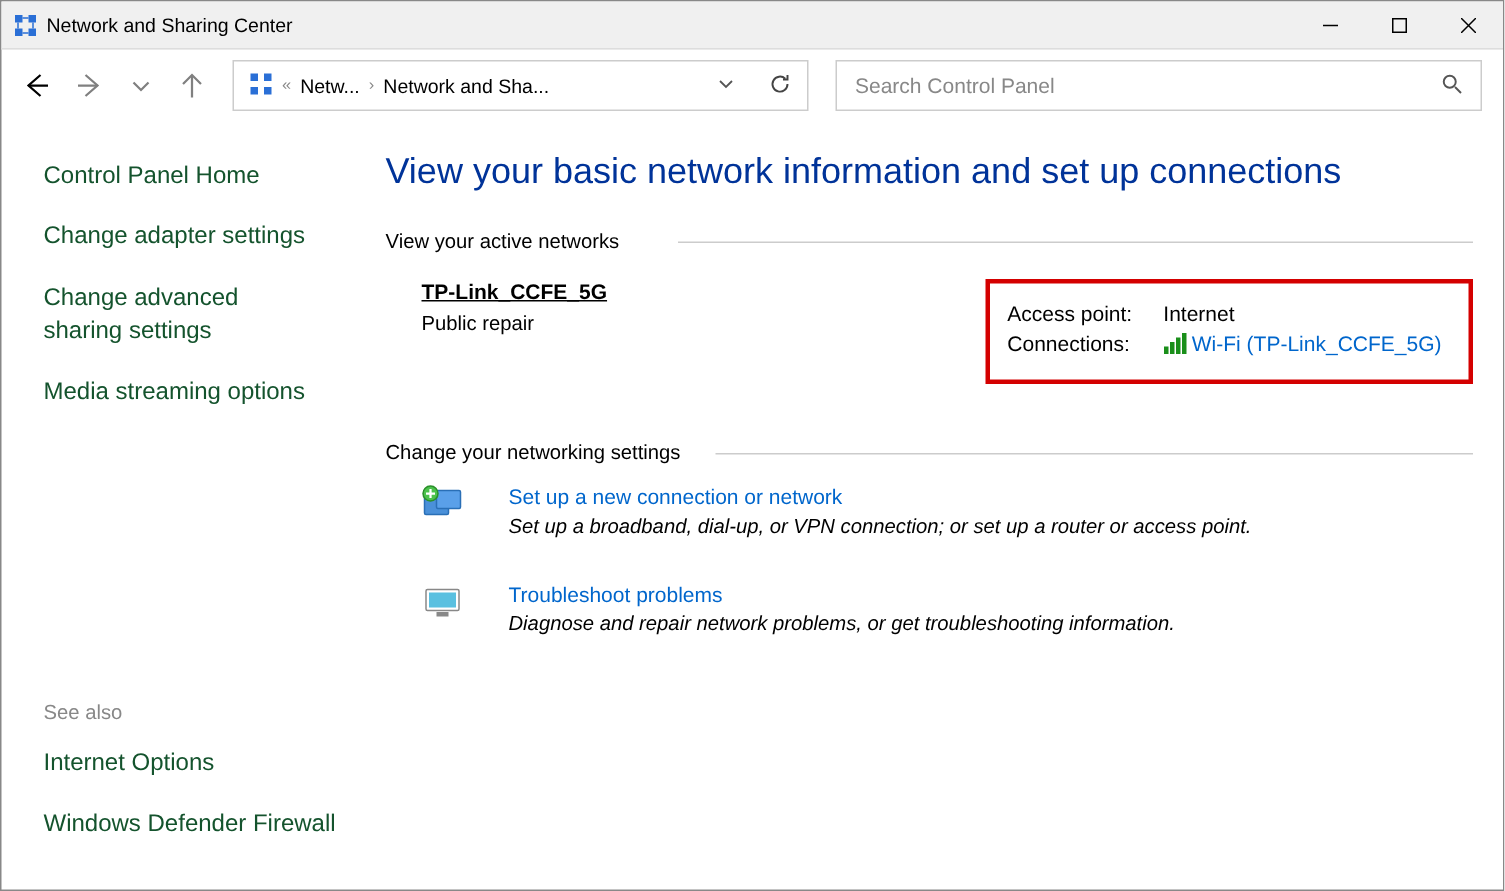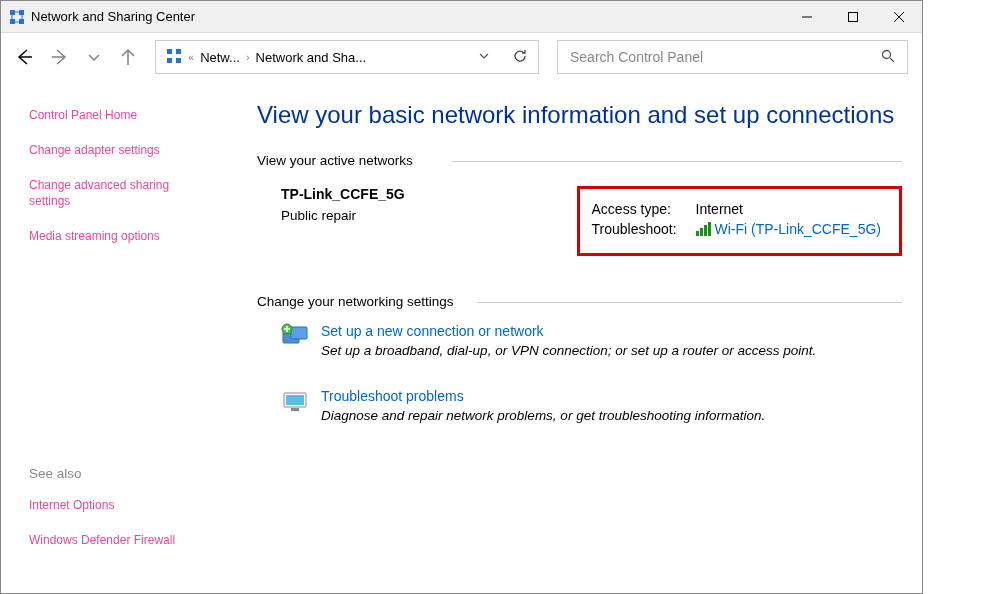--- a/index.html
+++ b/index.html
@@ -1,17 +1,17 @@
 <!DOCTYPE html>
 <html><head>
 <meta charset="utf-8">
 <style>
   * { box-sizing: border-box; margin: 0; padding: 0; }
   body { font-family: "Segoe UI", Tahoma, sans-serif; font-size: 13px; color: #000; background: #fff; width: 1003px; }
-  .window { border: 1px solid #888; width: 923px; height: 594px; display: flex; flex-direction: column; background: #fff; }
+  .window { border: 1px solid #888; width: 1003px; height: 594px; display: flex; flex-direction: column; background: #fff; }
   .titlebar { height: 32px; background: #f0f0f0; display: flex; align-items: center; padding-left: 8px; border-bottom: 1px solid #ddd; }
   .titlebar-icon svg { display: block; }
   .title-text { margin-left: 6px; font-size: 13px; }
   .win-controls { margin-left: auto; display: flex; }
   .win-btn { width: 46px; height: 32px; display: flex; align-items: center; justify-content: center; cursor: pointer; }
   .win-btn svg { width: 10px; height: 10px; }
   
   .toolbar { height: 48px; display: flex; align-items: center; padding: 0 14px; gap: 18px; }
   .nav-arrows { display: flex; gap: 18px; align-items: center; }
   .nav-arrow { color: #808080; cursor: pointer; display: flex; }
@@ -23,45 +23,45 @@
   .addressbar .chev { margin-left: auto; color: #555; }
   .addressbar .refresh { margin-left: 16px; color: #444; }
   
   .searchbar { flex: 1; height: 34px; border: 1px solid #ccc; display: flex; align-items: center; padding: 0 12px; color: #777; justify-content: flex-end; }
   .searchbar input { border: none; outline: none; flex: 1; font-size: 14px; color: #333; }
   .searchbar input::placeholder { color: #888; }
   .search-icon { color: #555; }
 
   .body { flex: 1; display: flex; }
   .sidebar { width: 256px; padding: 26px 0 0 28px; display: flex; flex-direction: column; }
-  .sidebar a { color: #ec4899; text-decoration: none; font-size: 12px; margin-bottom: 18px; line-height: 1.4; display: block; cursor: pointer; }
+  .sidebar a { color: #14532d; text-decoration: none; font-size: 16px; margin-bottom: 18px; line-height: 1.4; display: block; cursor: pointer; }
   .sidebar .multiline { max-width: 180px; }
-  .see-also { margin-top: auto; padding-bottom: 26px; }
+  .see-also { margin-top: auto; padding-bottom: 14px; }
   .see-also-label { color: #888; font-size: 13.5px; margin-bottom: 16px; display: block; }
 
   .main { flex: 1; padding: 20px 20px 0 0; }
   .page-title { color: #003399; font-size: 24px; font-weight: 400; margin-bottom: 24px; }
   .section-header { font-size: 13.5px; color: #000; margin-bottom: 6px; position: relative; }
   .section-header::after { content: ""; position: absolute; left: 195px; right: 0; top: 50%; border-top: 1px solid #ccc; }
   .section-header.long::after { left: 220px; }
   
   .active-net-row { display: flex; margin-top: 18px; margin-bottom: 38px; }
   .net-left { padding-left: 24px; }
-  .net-name { font-weight: bold; font-size: 14px; margin-bottom: 6px; }
+  .net-name { font-weight: bold; font-size: 14px; margin-bottom: 6px; text-decoration: underline; }
   .net-type { font-size: 13.5px; }
   .net-right { margin-left: auto; border: 3px solid #d40000; padding: 12px 18px 12px 12px; min-width: 290px; }
   .net-right-row { display: flex; font-size: 14px; margin-bottom: 4px; align-items: center; }
   .net-right-row .label { width: 104px; }
   .wifi-link { color: #0066cc; text-decoration: none; cursor: pointer; }
   .sig-bars { display: inline-flex; align-items: flex-end; gap: 1px; margin-right: 4px; }
   .sig-bars span { width: 3px; background: #1a8f1a; display: inline-block; }
   .sig-bars span:nth-child(1){ height:5px;} .sig-bars span:nth-child(2){height:8px;} .sig-bars span:nth-child(3){height:11px;} .sig-bars span:nth-child(4){height:14px;}
 
   .settings-items { margin-top: 14px; padding-left: 24px; }
-  .settings-item { display: flex; gap: 12px; margin-bottom: 30px; }
+  .settings-item { display: flex; gap: 30px; margin-bottom: 30px; }
   .settings-icon { width: 28px; height: 28px; flex-shrink: 0; }
   .settings-text-title { color: #0066cc; font-size: 14px; text-decoration: none; cursor: pointer; display: inline-block; margin-bottom: 4px; }
   .settings-text-desc { font-size: 13.5px; color: #000; font-style: italic; }
 </style>
 </head>
 <body>
 
 <div class="window">
   <div class="titlebar">
     <span class="titlebar-icon">
@@ -164,25 +164,25 @@
       <h1 class="page-title">View your basic network information and set up connections</h1>
 
       <div class="section-header">View your active networks</div>
       <div class="active-net-row">
         <div class="net-left">
           <div class="net-name">TP-Link_CCFE_5G</div>
           <div class="net-type">Public repair</div>
         </div>
         <div class="net-right">
           <div class="net-right-row">
-            <span class="label">Access type:</span>
+            <span class="label">Access point:</span>
             <span>Internet</span>
           </div>
           <div class="net-right-row">
-            <span class="label">Troubleshoot:</span>
+            <span class="label">Connections:</span>
             <span class="sig-bars">
                 <span></span>
                 <span></span>
                 <span></span>
                 <span></span>
               </span>
             <a class="wifi-link">Wi-Fi (TP-Link_CCFE_5G)</a>
           </div>
         </div>
       </div>

